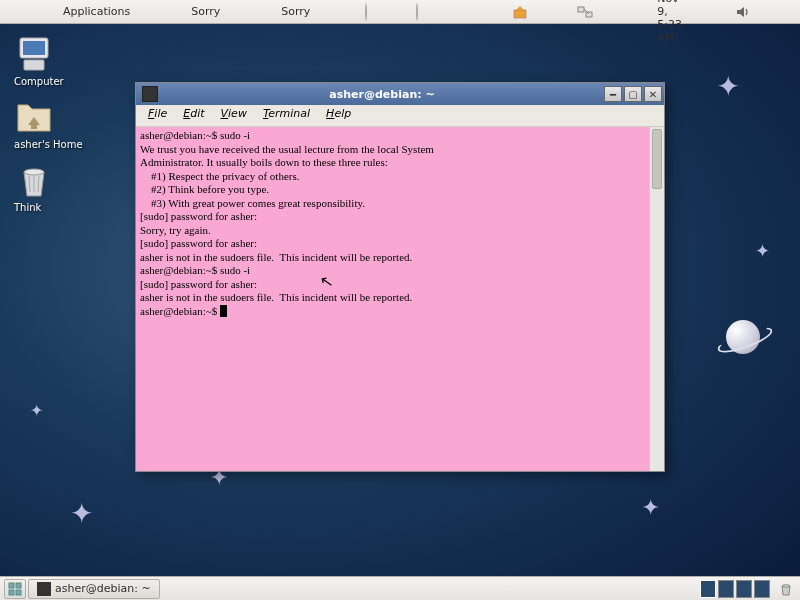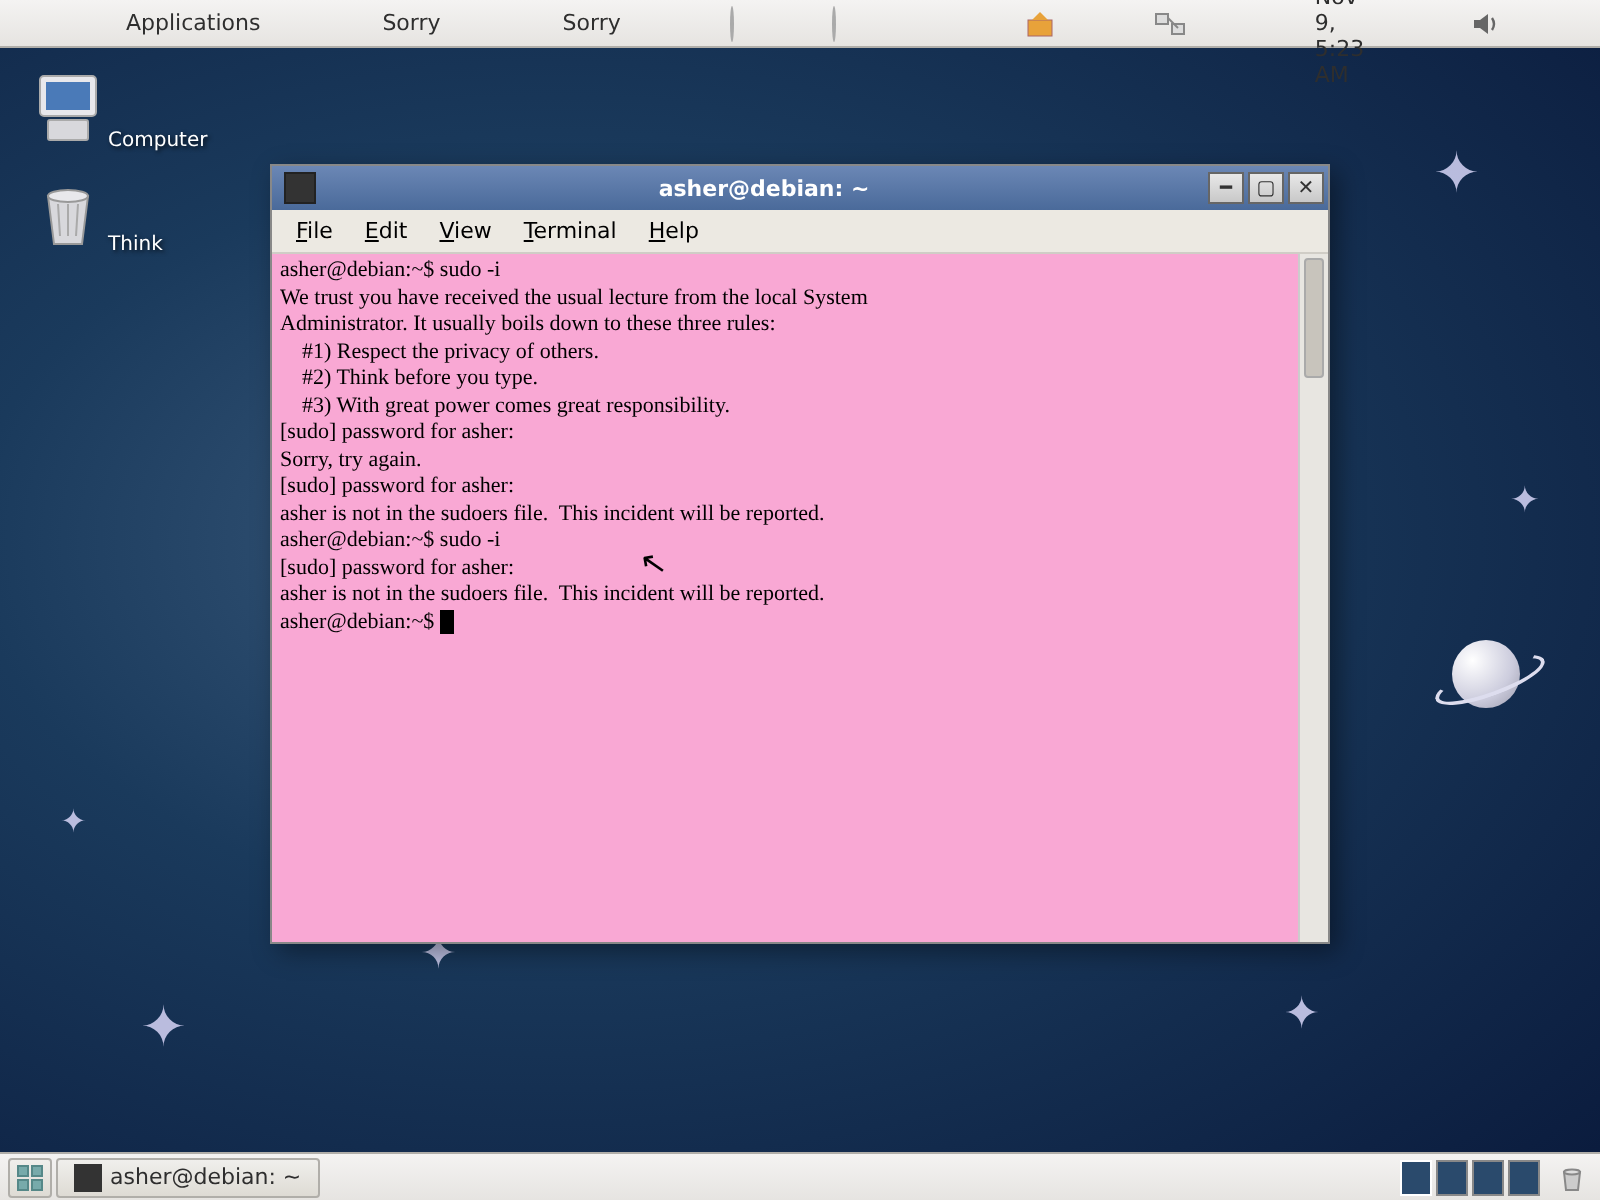--- a/index.html
+++ b/index.html
@@ -63,21 +63,21 @@
   background: #ddd; border: 1px solid #aaa; border-radius: 3px;
 }
 
 
 .desktop-icons {
   position: absolute; top: 34px; left: 14px;
   display: flex; flex-direction: column; gap: 10px;
   z-index: 2;
 }
 .dicon {
-  width: 80px; display: flex; flex-direction: row; align-items: flex-end;
+  width: 80px; display: flex; flex-direction: column; align-items: flex-start;
   color: #fff; text-align: center; cursor: pointer;
 }
 .dicon-img {
   width: 40px; height: 40px; margin-bottom: 2px;
   display: flex; align-items: center; justify-content: center;
 }
 .dicon-label { font-size: 10px; text-shadow: 1px 1px 2px rgba(0,0,0,0.8); }
 
 
 .window {
@@ -103,22 +103,23 @@
 .titlebar-title { flex: 1; text-align: center; }
 .win-btn {
   width: 18px; height: 16px; margin-left: 2px;
   background: linear-gradient(#e8e8e8,#c8c8c8);
   border: 1px solid #666;
   display: flex; align-items: center; justify-content: center;
   font-size: 10px; color: #333; cursor: pointer;
 }
 .menubar {
   height: 22px; background: #ece9e2;
-  display: flex; align-items: center; padding: 0 4px;
+  display: flex; align-items: flex-start; padding: 0 4px;
   border-bottom: 1px solid #d0cdc6;
+  font-style: italic;
 }
 .menubar .m { padding: 2px 8px; cursor: pointer; }
 .menubar .m u { text-decoration: underline; }
 .term-body {
   flex: 1; background: #f9a8d4;
   font-family: Liberation Serif, serif;
   font-size: 11px; line-height: 13.5px;
   padding: 2px 4px;
   color: #000;
   overflow: hidden;
@@ -224,20 +225,29 @@
           <rect x="6" y="4" width="28" height="20" rx="2" fill="#e8e8ec" stroke="#aaa"></rect>
           <rect x="9" y="7" width="22" height="14" fill="#4a7ab8"></rect>
           <rect x="10" y="26" width="20" height="10" rx="1" fill="#d8d8dc" stroke="#aaa"></rect>
         </svg>
     </div>
     <div class="dicon-label">Computer</div>
   </div>
   <div class="dicon">
     <div class="dicon-img">
       <svg width="40" height="40" viewBox="0 0 40 40">
+          <path d="M4 14 L4 34 L36 34 L36 12 L18 12 L14 8 L4 8 Z" fill="#e8dcc0" stroke="#b8a878"></path>
+          <path d="M14 28 L20 20 L26 28 Z M17 28 L17 32 L23 32 L23 28" fill="#a89868"></path>
+        </svg>
+    </div>
+    <div class="dicon-label">asher's Home</div>
+  </div>
+  <div class="dicon">
+    <div class="dicon-img">
+      <svg width="40" height="40" viewBox="0 0 40 40">
           <path d="M10 12 L13 36 L27 36 L30 12 Z" fill="#d8d8dc" stroke="#999"></path>
           <ellipse cx="20" cy="12" rx="10" ry="3" fill="#e8e8ec" stroke="#999"></ellipse>
           <line x1="15" y1="16" x2="16" y2="32" stroke="#aaa"></line>
           <line x1="20" y1="16" x2="20" y2="32" stroke="#aaa"></line>
           <line x1="25" y1="16" x2="24" y2="32" stroke="#aaa"></line>
         </svg>
     </div>
     <div class="dicon-label">Think</div>
   </div>
 </div>

